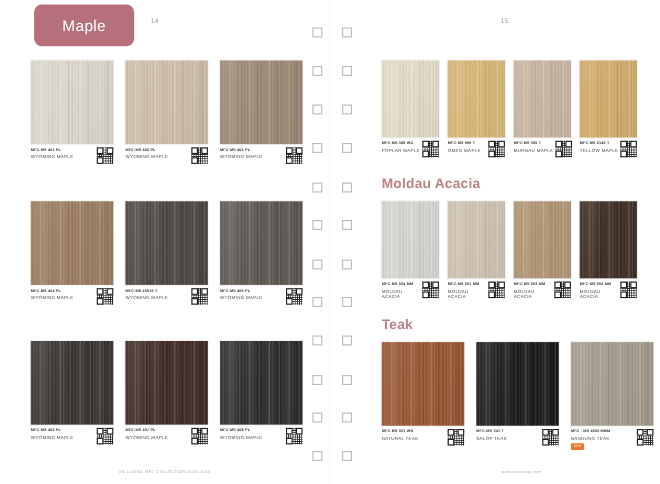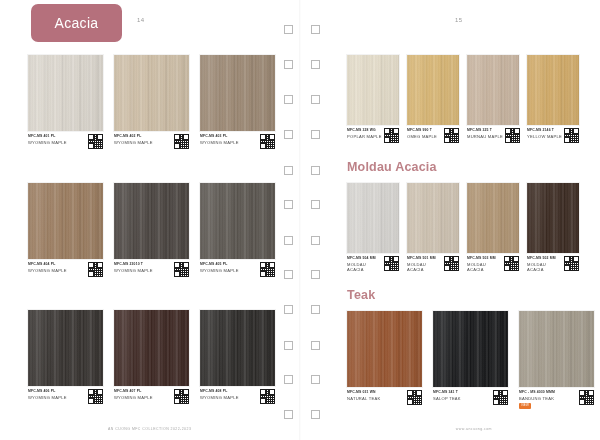--- a/index.html
+++ b/index.html
@@ -126,21 +126,21 @@
   }
 </style>
 </head>
 <body>
 
 <div class="spread">
 
   <div class="page page-left">
 
     <div class="cat-tab" style="background: rgb(181, 112, 124);">
-      <span>Acacia</span>
+      <span>Maple</span>
     </div>
 
     <div class="page-num page-num-left">14</div>
 
     <div id="left-rows">
         <div class="row" style="left: 28px; top: 55px; gap: 11px;">
           <div class="cell" style="width: 75px;">
             <div class="chip" style="width: 75px; height: 76px; background: rgb(221, 216, 207);">
               <div class="grain"></div>
               <div class="grain2"></div>

